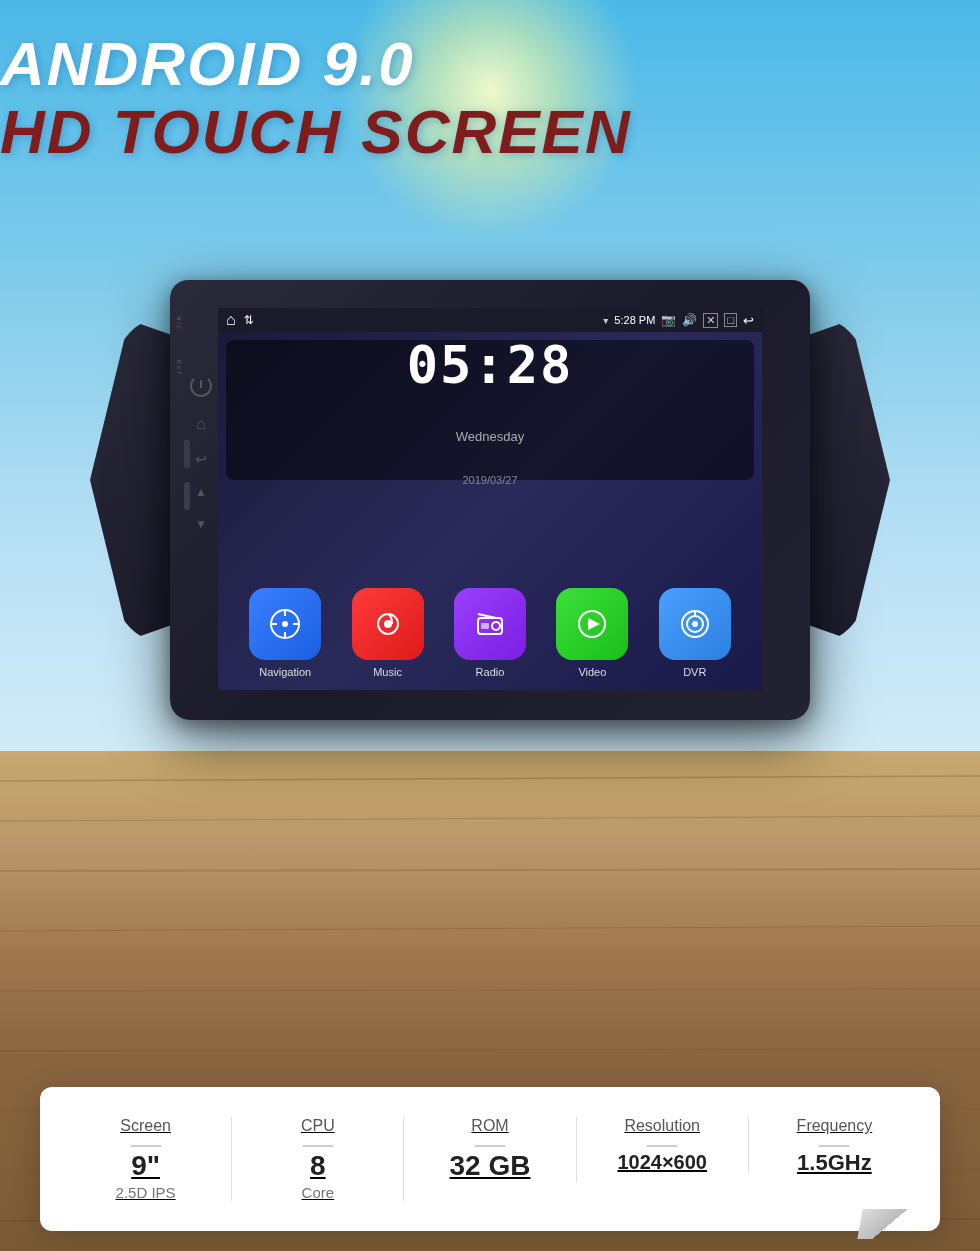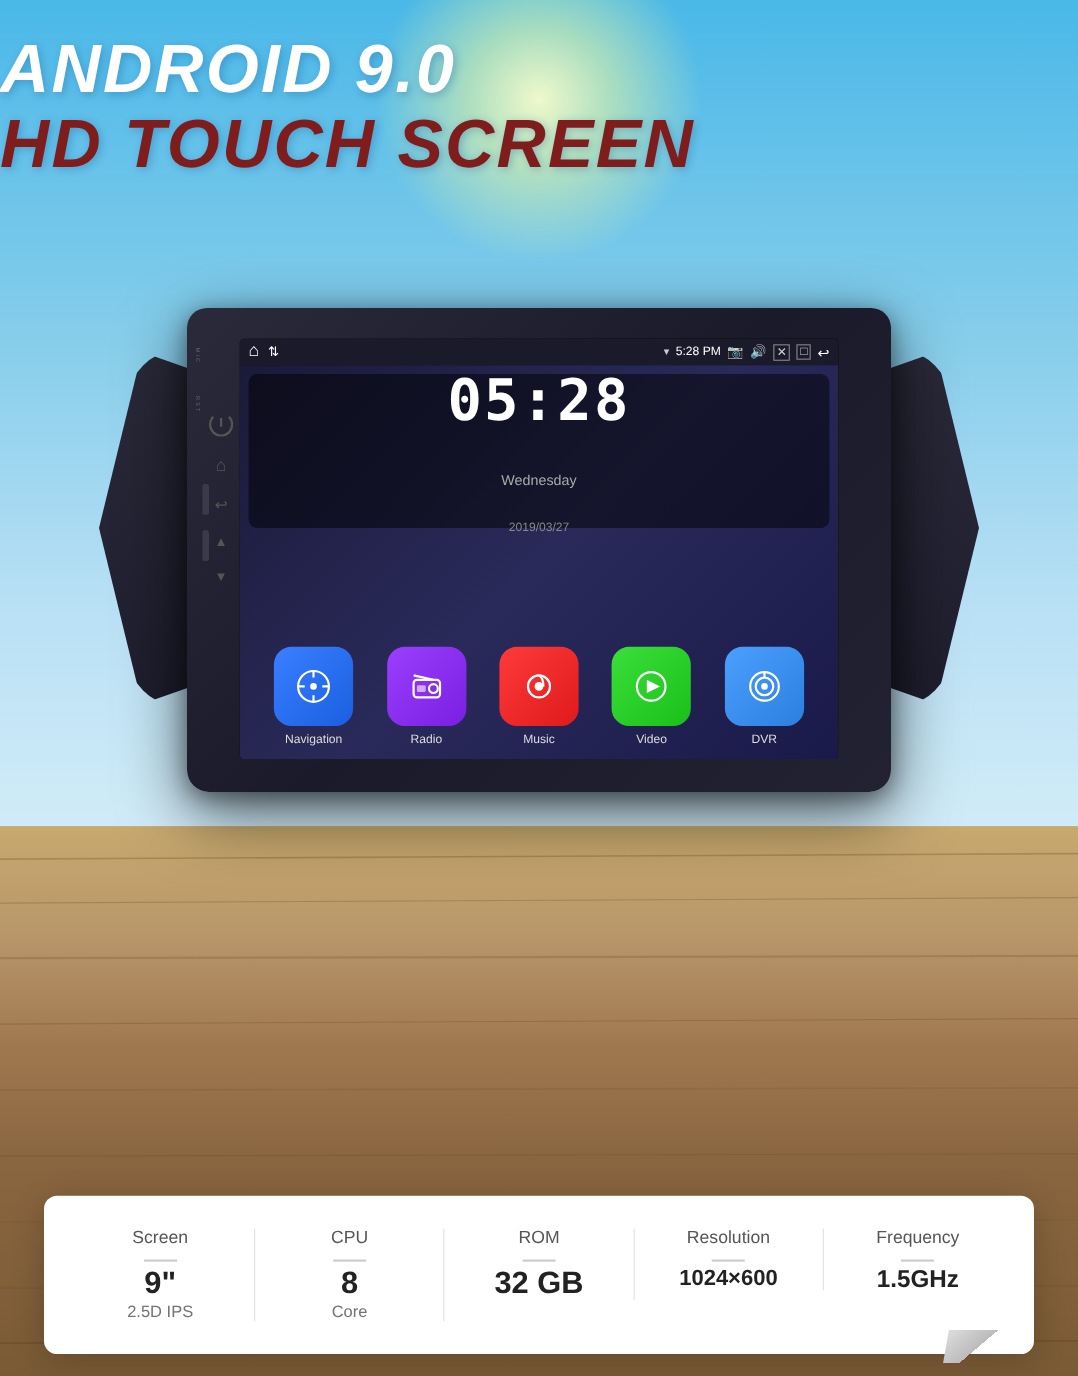--- a/index.html
+++ b/index.html
@@ -306,20 +306,21 @@
     .specs-section {
       position: absolute;
       bottom: 20px;
       left: 40px;
       right: 40px;
       background: white;
       border-radius: 12px;
       padding: 30px 20px;
       z-index: 10;
       box-shadow: 0 5px 30px rgba(0,0,0,0.2);
+      text-decoration: underline;
       
     }
 
     .specs-section::after {
       content: '';
       position: absolute;
       bottom: -8px;
       right: 20px;
       width: 60px;
       height: 30px;
@@ -465,40 +466,40 @@
                 <line x1="18" y1="4" x2="18" y2="10" stroke="white" stroke-width="2"></line>
                 <line x1="18" y1="26" x2="18" y2="32" stroke="white" stroke-width="2"></line>
                 <line x1="4" y1="18" x2="10" y2="18" stroke="white" stroke-width="2"></line>
                 <line x1="26" y1="18" x2="32" y2="18" stroke="white" stroke-width="2"></line>
               </svg>
             </div>
             <span class="app-label">Navigation</span>
           </div>
 
           <div class="app-icon">
+            <div class="app-icon-img music-icon-bg">
+              <svg width="36" height="36" viewBox="0 0 36 36" xmlns="http://www.w3.org/2000/svg">
+                <circle cx="18" cy="18" r="10" stroke="white" stroke-width="2" fill="none"></circle>
+                <circle cx="18" cy="18" r="4" fill="white"></circle>
+                <path d="M 18 8 Q 22 10 22 18" stroke="white" stroke-width="2" fill="none"></path>
+              </svg>
+            </div>
+            <span class="app-label">Music</span>
+          </div>
+
+          <div class="app-icon">
             <div class="app-icon-img radio-icon-bg">
               <svg width="36" height="36" viewBox="0 0 36 36" xmlns="http://www.w3.org/2000/svg">
                 <rect x="6" y="12" width="24" height="16" rx="3" stroke="white" stroke-width="2" fill="none"></rect>
                 <circle cx="24" cy="20" r="4" stroke="white" stroke-width="2" fill="none"></circle>
                 <line x1="6" y1="8" x2="24" y2="12" stroke="white" stroke-width="2"></line>
                 <rect x="9" y="17" width="8" height="6" rx="1" fill="white" opacity="0.6"></rect>
               </svg>
             </div>
             <span class="app-label">Radio</span>
-          </div>
-
-          <div class="app-icon">
-            <div class="app-icon-img music-icon-bg">
-              <svg width="36" height="36" viewBox="0 0 36 36" xmlns="http://www.w3.org/2000/svg">
-                <circle cx="18" cy="18" r="10" stroke="white" stroke-width="2" fill="none"></circle>
-                <circle cx="18" cy="18" r="4" fill="white"></circle>
-                <path d="M 18 8 Q 22 10 22 18" stroke="white" stroke-width="2" fill="none"></path>
-              </svg>
-            </div>
-            <span class="app-label">Music</span>
           </div>
 
           <div class="app-icon">
             <div class="app-icon-img video-icon-bg">
               <svg width="36" height="36" viewBox="0 0 36 36" xmlns="http://www.w3.org/2000/svg">
                 <circle cx="18" cy="18" r="13" stroke="white" stroke-width="2" fill="none"></circle>
                 <polygon points="14,12 14,24 26,18" fill="white"></polygon>
               </svg>
             </div>
             <span class="app-label">Video</span>

